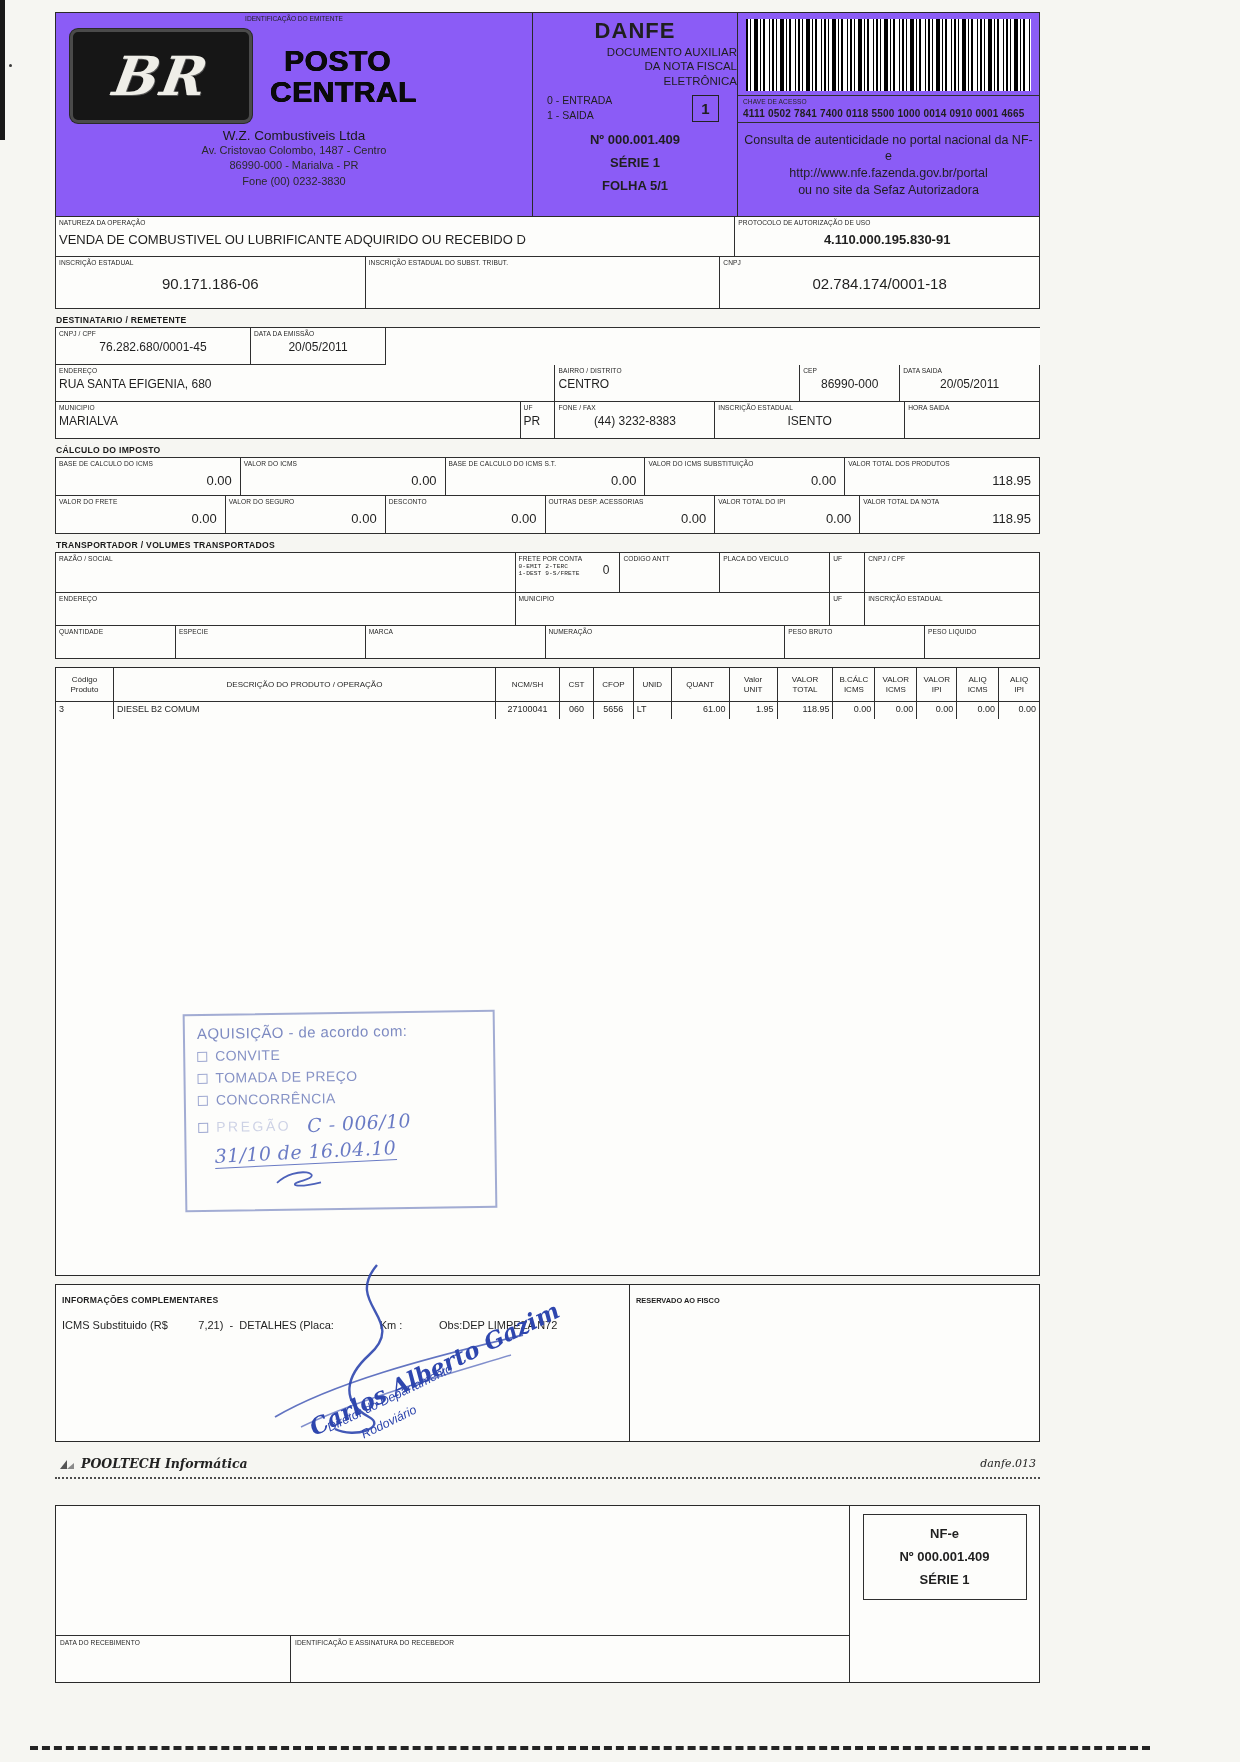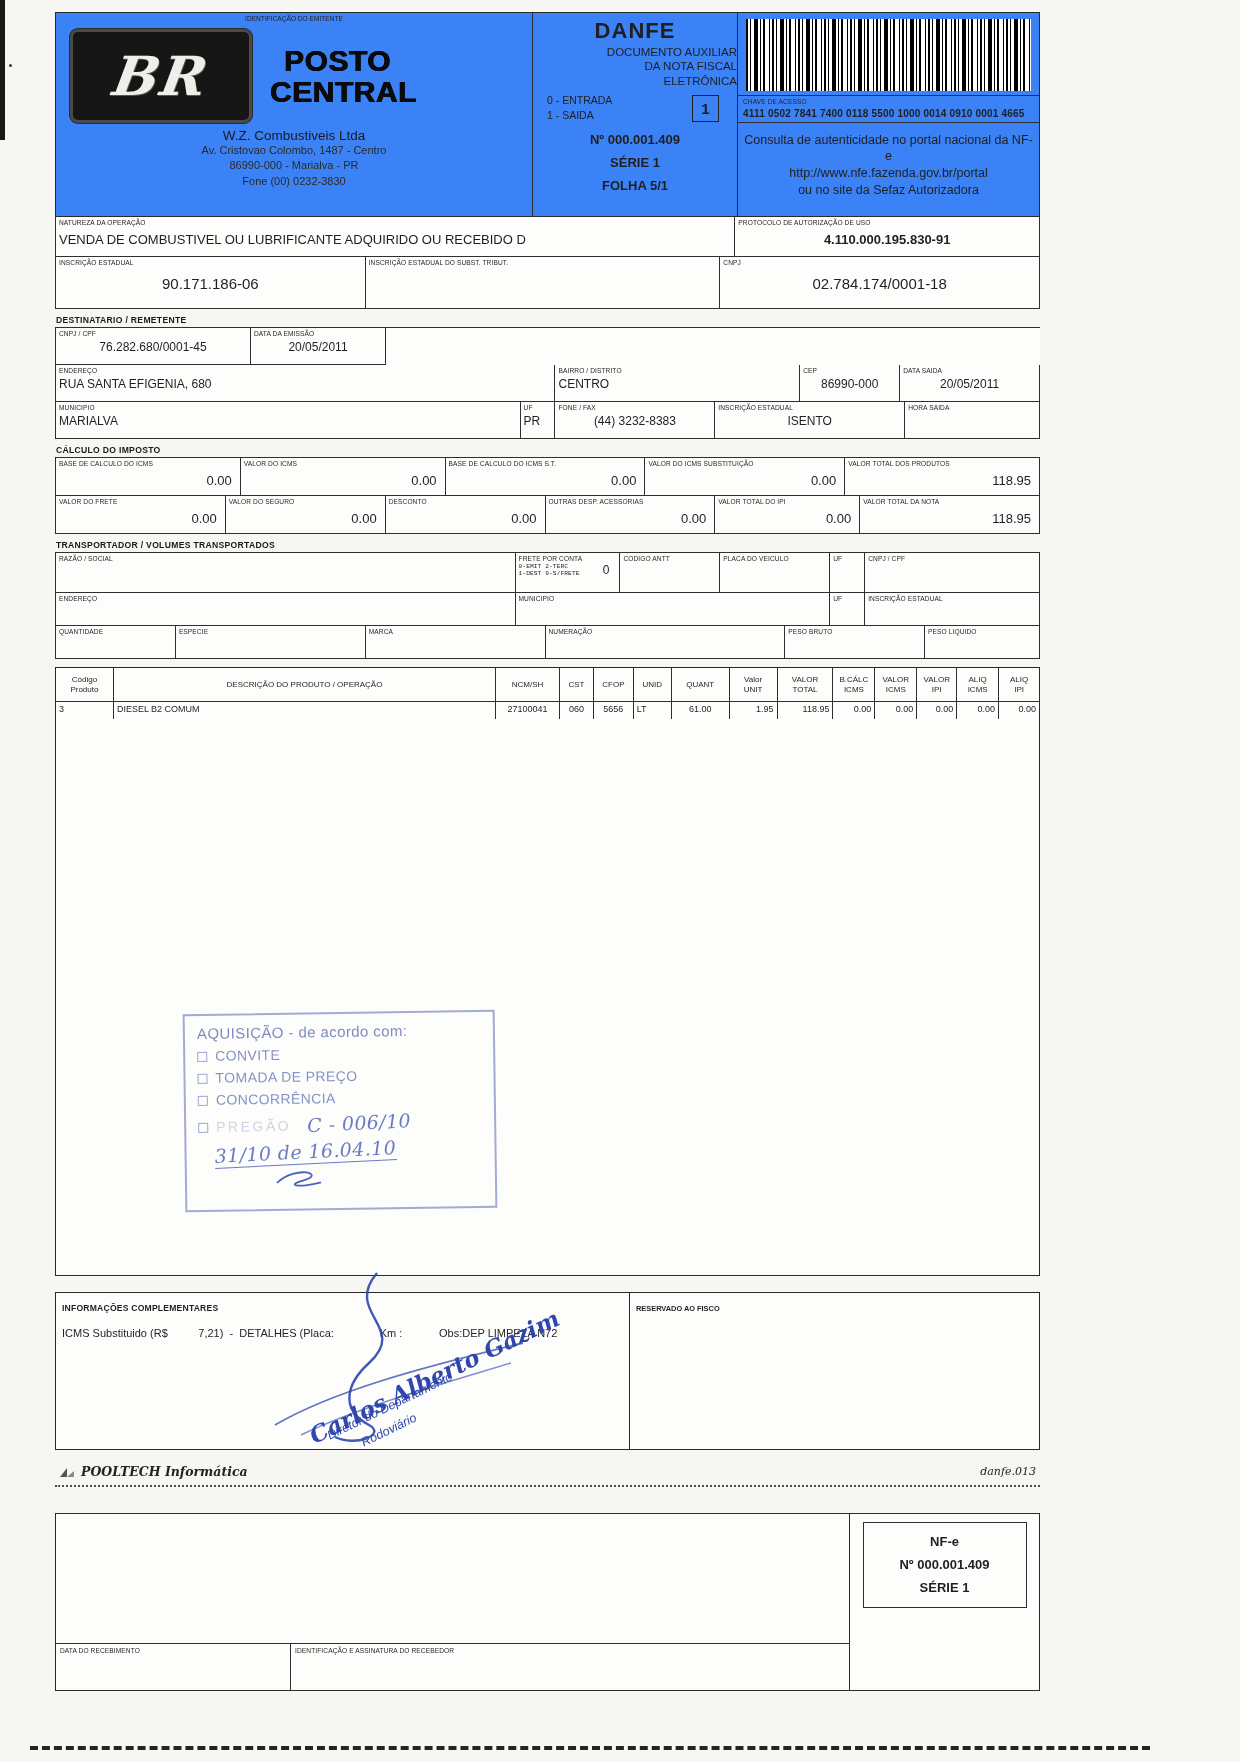--- a/index.html
+++ b/index.html
@@ -27,21 +27,21 @@
   .v { display:block; font-size:12px; margin-top:2px; white-space:nowrap; }
   .vc { text-align:center; }
   .vr { text-align:right; padding-right:5px; }
   .vb { font-weight:bold; }
   .vlg { font-size:15px; margin-top:8px; }
   .v13 { font-size:13px; margin-top:5px; }
   .sectitle { font-size:8.6px; font-weight:bold; letter-spacing:.3px; margin:6px 0 2px 1px; color:#181818; }
 
   
   .hdr { display:flex; }
-  .hbox { border:1.6px solid #2a2a2a; background:#3b82f6; height:205px; position:relative; }
+  .hbox { border:1.6px solid #2a2a2a; background:#8b5cf6; height:205px; position:relative; }
   .hbox + .hbox { border-left:none; }
 
   .emit-toplbl { text-align:center; font-size:6.6px; padding-top:2px; color:#222; }
   .emit-logo-row { display:flex; align-items:center; margin:6px 10px 4px 14px; height:96px; }
   .br-badge { width:182px; height:94px; background:#161616; border-radius:8px; display:flex; align-items:center; justify-content:center; box-shadow:inset 0 0 0 3px #4a4a4a, 0 0 0 1px #2a2a2a; }
   .br-txt { font-family:"DejaVu Serif", serif; font-style:italic; font-weight:bold; font-size:54px; color:#efeee8; transform:skew(-10deg); letter-spacing:2px; text-shadow:1px 1px 0 #555; }
   .brand { margin-left:18px; font-weight:bold; color:#0b0b0b; font-size:30px; line-height:1.05; letter-spacing:.5px; text-shadow:.6px 0 #000, -.3px 0 #000; }
   .brand-l1 { margin-left:14px; }
   .emit-company { text-align:center; font-size:13.5px; margin-top:1px; color:#1a1a1a; }
   .emit-addr { text-align:center; font-size:11px; line-height:1.4; color:#2a2a2a; }
@@ -78,21 +78,21 @@
     transform:rotate(-.8deg); padding:9px 12px; }
   .stamp-title { font-size:15px; letter-spacing:.4px; opacity:.8; }
   .stamp-line { margin-top:6px; font-size:14px; letter-spacing:.4px; opacity:.75; }
   .cb { display:inline-block; width:10px; height:10px; border:1.5px solid rgba(58,78,164,.65); margin-right:8px; vertical-align:-1px; }
   .faded { opacity:.4; letter-spacing:2.5px; }
   .hand { font-family:"DejaVu Serif", serif; font-style:italic; font-size:19px; color:#2e46ae; margin-left:16px; display:inline-block; transform:rotate(-2deg); opacity:.95; }
   .hand-underline { border-bottom:1.6px solid #2e46ae; padding-bottom:1px; }
   .stamp-flourish { display:block; margin:4px 0 0 70px; }
 
   
-  .inforow { display:flex; margin-top:16px; position:relative; }
+  .inforow { display:flex; margin-top:8px; position:relative; }
   .infobox { border:1.4px solid #2a2a2a; height:158px; background:#fdfdfb; padding:4px 6px; }
   .infobox + .infobox { border-left:none; }
   .info-seclbl { font-size:8.6px; font-weight:bold; letter-spacing:.2px; }
   .infotext { font-size:11px; margin-top:12px; white-space:pre-wrap; }
   .fisco-lbl { font-size:7.4px; font-weight:bold; }
 
   
   .sig { position:absolute; left:200px; top:-25px; width:310px; height:220px; pointer-events:none; color:#2e46ae; }
   .sig svg { position:absolute; left:0; top:0; }
   .sig-name { position:absolute; left:42px; top:96px; transform:rotate(-26deg); font-family:"DejaVu Serif", serif; font-style:italic; font-weight:bold; font-size:23px; white-space:nowrap; }
@@ -439,21 +439,21 @@
 IPI</span>
         </div>
     </div>
     <div class="prow pdata">
       <div class="pcell" style="width:58px">3</div>
       <div class="pcell" style="width:383px">DIESEL B2 COMUM</div>
       <div class="pcell" style="width:64px;text-align:center">27100041</div>
       <div class="pcell" style="width:34px;text-align:center">060</div>
       <div class="pcell" style="width:40px;text-align:center">5656</div>
       <div class="pcell" style="width:38px">LT</div>
-      <div class="pcell" style="width:58px;text-align:center">61.00</div>
+      <div class="pcell" style="width:58px;text-align:right">61.00</div>
       <div class="pcell" style="width:48px;text-align:right">1.95</div>
       <div class="pcell" style="width:56px;text-align:right">118.95</div>
       <div class="pcell" style="width:42px;text-align:right">0.00</div>
       <div class="pcell" style="width:42px;text-align:right">0.00</div>
       <div class="pcell" style="width:40px;text-align:right">0.00</div>
       <div class="pcell" style="width:42px;text-align:right">0.00</div>
       <div class="pcell" style="width:40px;text-align:right">0.00</div>
     </div>
     <div class="pbody">
 

